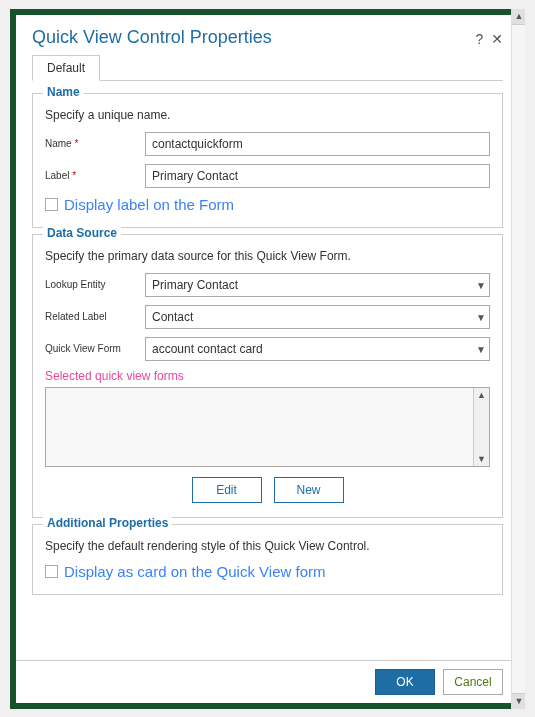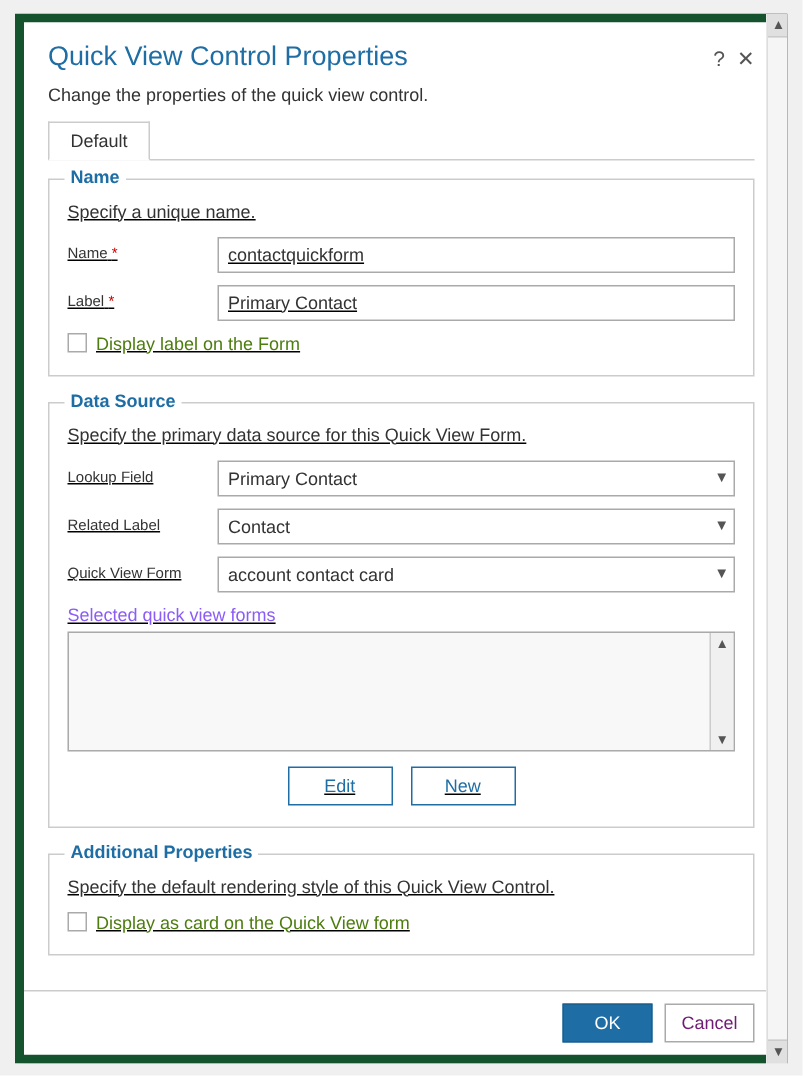--- a/index.html
+++ b/index.html
@@ -71,24 +71,23 @@
       border-bottom: 1px solid #fff;
       background: #fff;
       font-size: 12px;
       cursor: pointer;
       position: relative;
       bottom: -1px;
       color: #333;
     }
     .section {
       border: 1px solid #ccc;
-      margin-bottom: 17px;
+      margin-bottom: 6px;
       position: relative;
       padding: 10px 12px 14px 12px;
-      text-decoration: underline;
     }
     .section-legend {
       position: absolute;
       top: -9px;
       left: 10px;
       background: #fff;
       padding: 0 4px;
       font-size: 12px;
       color: #1e6da4;
       font-weight: 600;
@@ -130,22 +129,22 @@
     }
     .checkbox-box {
       width: 13px;
       height: 13px;
       border: 1px solid #aaa;
       background: #fff;
       display: inline-block;
       flex-shrink: 0;
     }
     .checkbox-label {
-      font-size: 12px;
-      color: #4d7c0f;
+      font-size: 15px;
+      color: #3b82f6;
       cursor: pointer;
     }
     .select-wrapper {
       flex: 1;
       position: relative;
     }
     .form-select {
       width: 100%;
       height: 24px;
       border: 1px solid #aaa;
@@ -162,21 +161,21 @@
       position: absolute;
       right: 4px;
       top: 50%;
       transform: translateY(-50%);
       pointer-events: none;
       color: #555;
       font-size: 10px;
     }
     .selected-forms-label {
       font-size: 12px;
-      color: #8b5cf6;
+      color: #ec4899;
       margin-bottom: 4px;
       display: block;
     }
     .selected-forms-box {
       border: 1px solid #aaa;
       background: #f8f8f8;
       min-height: 70px;
       padding: 4px 6px;
       font-size: 12px;
       color: #333;
@@ -231,21 +230,21 @@
       color: #fff;
       border: 1px solid #1a5f8e;
       min-width: 60px;
       height: 26px;
       font-size: 12px;
       cursor: pointer;
       padding: 0 14px;
     }
     .btn-secondary {
       background: #fff;
-      color: #701a75;
+      color: #4d7c0f;
       border: 1px solid #aaa;
       min-width: 60px;
       height: 26px;
       font-size: 12px;
       cursor: pointer;
       padding: 0 4px;
     }
     .dialog-outer {
       position: relative;
       width: 515px;
@@ -261,21 +260,20 @@
 
     <div class="dialog-header">
       <div>
         <div class="dialog-title">Quick View Control Properties</div>
       </div>
       <div class="dialog-header-icons">
         <span class="header-icon">?</span>
         <span class="header-icon">✕</span>
       </div>
     </div>
-    <div class="dialog-subtitle">Change the properties of the quick view control.</div>
 
     <div class="dialog-body">
 
       <div class="tab-bar">
         <span class="tab">Default</span>
       </div>
 
       <div class="section">
         <span class="section-legend">Name</span>
         <div class="section-desc">Specify a unique name.</div>
@@ -300,21 +298,21 @@
           <div class="checkbox-box"></div>
           <span class="checkbox-label">Display label on the Form</span>
         </div>
       </div>
 
       <div class="section">
         <span class="section-legend">Data Source</span>
         <div class="section-desc">Specify the primary data source for this Quick View Form.</div>
 
         <div class="form-row">
-          <div class="form-label">Lookup Field</div>
+          <div class="form-label">Lookup Entity</div>
           <div class="select-wrapper">
             <select class="form-select">
               <option>Primary Contact</option>
             </select>
             <span class="select-arrow">▼</span>
           </div>
         </div>
 
         <div class="form-row">
           <div class="form-label">Related Label</div>

